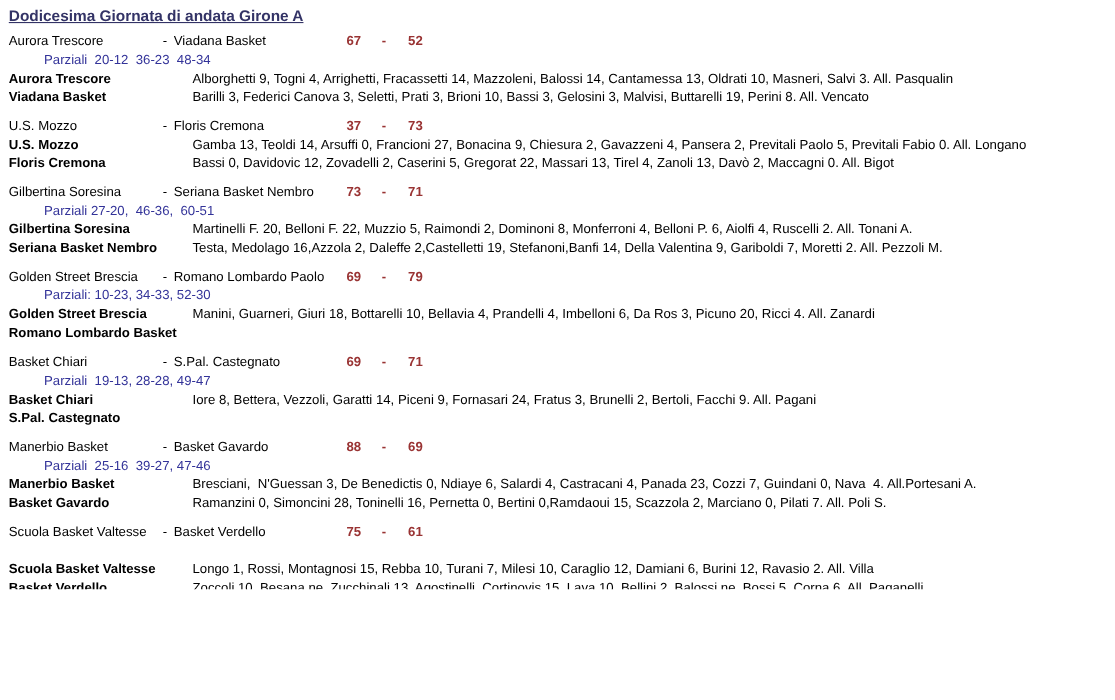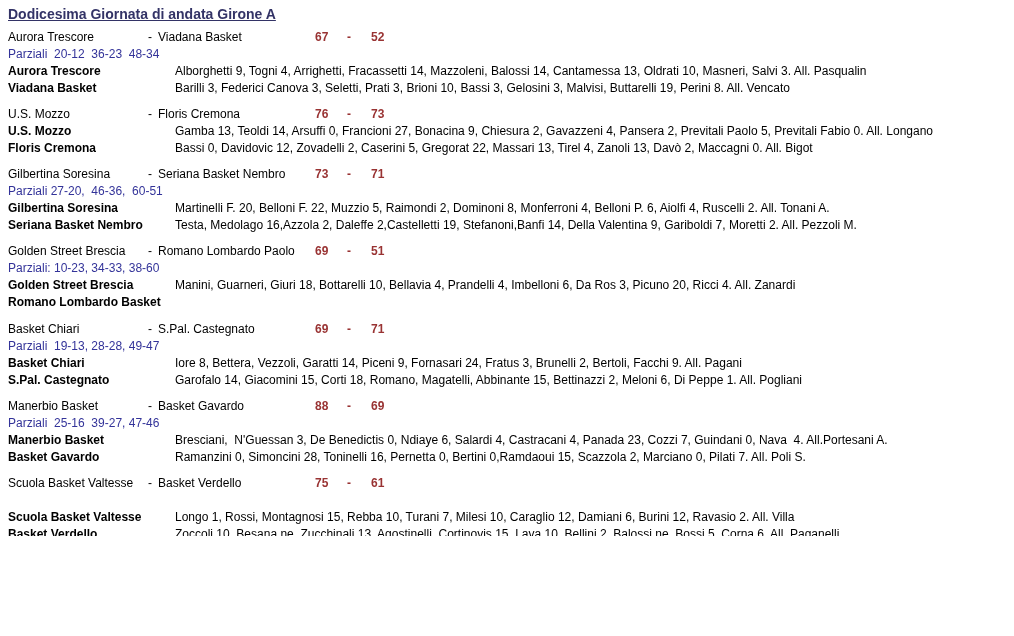--- a/index.html
+++ b/index.html
@@ -16,21 +16,21 @@
   .results { margin-left: 8px; }
   .match { margin-bottom: 9px; }
   .match.extra-gap { margin-top: 10px; }
   .line { position: relative; height: 17px; line-height: 17px; white-space: pre; }
   .home-team { position: absolute; left: 0; top: 0; }
   .vs-dash { position: absolute; left: 140px; top: 0; }
   .away-team { position: absolute; left: 150px; top: 0; width: 156px; overflow: hidden; }
   .score { position: absolute; left: 307px; top: 0; color: var(--score-color, #993333); font-weight: bold; }
   .s-home { display: inline-block; width: 32px; }
   .s-dash { display: inline-block; width: 24px; }
-  .parziali { color: var(--partials-color, #333399); }
+  .parziali { color: var(--partials-color, #333399); margin-left: 32px; }
   .team-bold { position: absolute; left: 0; top: 0; font-weight: bold; }
   .roster { position: absolute; left: 167px; top: 0; text-align: right; }
   .ticks { position: absolute; left: 0; top: 585px; width: 1014px; height: 15px; }
   .tick { position: absolute; top: 0; width: 2px; height: 15px; background: var(--tick-color, #aaaaaa); }
 </style>
 </head>
 <body>
 
 <div class="page" style="--title-color: #333366; --partials-color: #333399; --score-color: #993333; --tick-color: #aaaaaa; background: rgb(255, 255, 255); color: rgb(0, 0, 0);">
   <div>
@@ -54,21 +54,21 @@
       <span class="team-bold">Viadana Basket</span>
       <span class="roster">Barilli 3, Federici Canova 3, Seletti, Prati 3, Brioni 10, Bassi 3, Gelosini 3, Malvisi, Buttarelli 19, Perini 8. All. Vencato</span>
     </div>
   </div>
 
   <div class="match">
     <div class="line">
       <span class="home-team">U.S. Mozzo</span>
       <span class="vs-dash">-</span>
       <span class="away-team">Floris Cremona</span>
-      <span class="score"><span class="s-home">76</span><span class="s-dash">-</span><span class="s-away">73</span></span>
+      <span class="score"><span class="s-home">37</span><span class="s-dash">-</span><span class="s-away">73</span></span>
     </div>
     <div class="line">
       <span class="team-bold">U.S. Mozzo</span>
       <span class="roster">Gamba 13, Teoldi 14, Arsuffi 0, Francioni 27, Bonacina 9, Chiesura 2, Gavazzeni 4, Pansera 2, Previtali Paolo 5, Previtali Fabio 0. All. Longano</span>
     </div>
     <div class="line">
       <span class="team-bold">Floris Cremona</span>
       <span class="roster">Bassi 0, Davidovic 12, Zovadelli 2, Caserini 5, Gregorat 22, Massari 13, Tirel 4, Zanoli 13, Davò 2, Maccagni 0. All. Bigot</span>
     </div>
   </div>
@@ -89,23 +89,23 @@
       <span class="team-bold">Seriana Basket Nembro</span>
       <span class="roster">Testa, Medolago 16,Azzola 2, Daleffe 2,Castelletti 19, Stefanoni,Banfi 14, Della Valentina 9, Gariboldi 7, Moretti 2. All. Pezzoli M.</span>
     </div>
   </div>
 
   <div class="match">
     <div class="line">
       <span class="home-team">Golden Street Brescia</span>
       <span class="vs-dash">-</span>
       <span class="away-team">Romano Lombardo Paolo</span>
-      <span class="score"><span class="s-home">69</span><span class="s-dash">-</span><span class="s-away">51</span></span>
+      <span class="score"><span class="s-home">69</span><span class="s-dash">-</span><span class="s-away">79</span></span>
     </div>
-    <div class="line parziali">Parziali: 10-23, 34-33, 38-60</div>
+    <div class="line parziali">Parziali: 10-23, 34-33, 52-30</div>
     <div class="line">
       <span class="team-bold">Golden Street Brescia</span>
       <span class="roster">Manini, Guarneri, Giuri 18, Bottarelli 10, Bellavia 4, Prandelli 4, Imbelloni 6, Da Ros 3, Picuno 20, Ricci 4. All. Zanardi</span>
     </div>
     <div class="line">
       <span class="team-bold">Romano Lombardo Basket</span>
     </div>
   </div>
 
   <div class="match extra-gap">
@@ -115,21 +115,20 @@
       <span class="away-team">S.Pal. Castegnato</span>
       <span class="score"><span class="s-home">69</span><span class="s-dash">-</span><span class="s-away">71</span></span>
     </div>
     <div class="line parziali">Parziali  19-13, 28-28, 49-47</div>
     <div class="line">
       <span class="team-bold">Basket Chiari</span>
       <span class="roster">Iore 8, Bettera, Vezzoli, Garatti 14, Piceni 9, Fornasari 24, Fratus 3, Brunelli 2, Bertoli, Facchi 9. All. Pagani</span>
     </div>
     <div class="line">
       <span class="team-bold">S.Pal. Castegnato</span>
-      <span class="roster">Garofalo 14, Giacomini 15, Corti 18, Romano, Magatelli, Abbinante 15, Bettinazzi 2, Meloni 6, Di Peppe 1. All. Pogliani</span>
     </div>
   </div>
 
   <div class="match">
     <div class="line">
       <span class="home-team">Manerbio Basket</span>
       <span class="vs-dash">-</span>
       <span class="away-team">Basket Gavardo</span>
       <span class="score"><span class="s-home">88</span><span class="s-dash">-</span><span class="s-away">69</span></span>
     </div>

